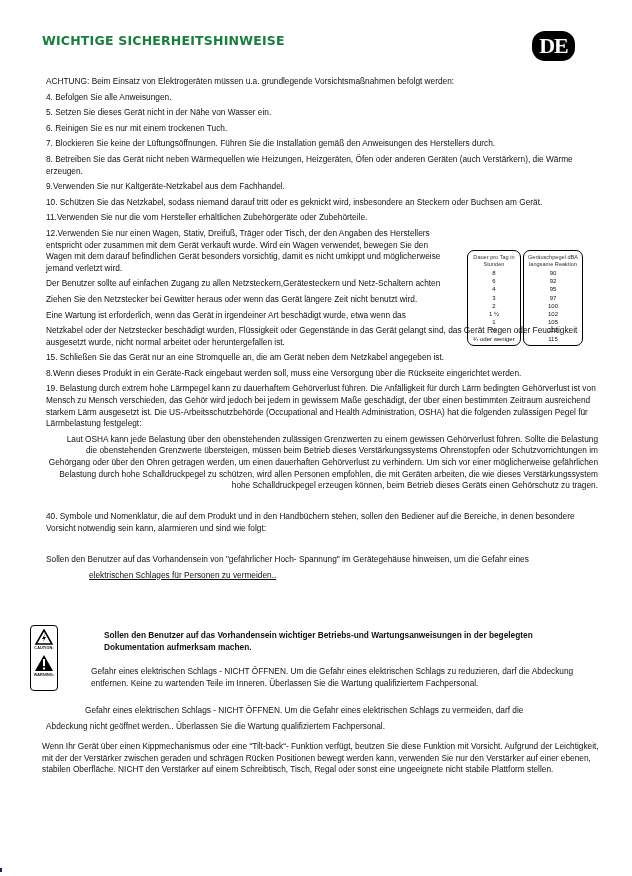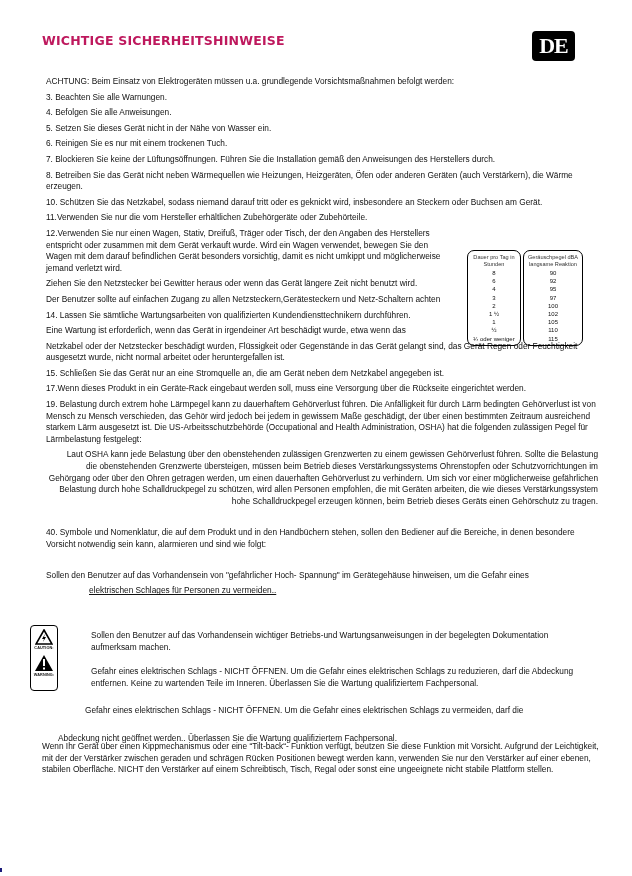--- a/index.html
+++ b/index.html
@@ -3,25 +3,25 @@
 <meta charset="utf-8">
 <style>
   html, body { margin: 0; padding: 0; background: #ffffff; }
   body {
     width: 632px; height: 876px; position: relative; overflow: hidden;
     font-family: "Liberation Sans", sans-serif; color: #111;
   }
   .title {
     position: absolute; left: 42px; top: 33px;
     font-family: "DejaVu Sans", sans-serif; font-weight: bold; font-size: 12.5px;
-    letter-spacing: 0.2px; color: #be185d;
+    letter-spacing: 0.2px; color: #15803d;
   }
   .lang-badge {
     position: absolute; left: 532px; top: 31px; width: 43px; height: 30px;
-    background: #000; border-radius: 4px; color: #fff;
+    background: #000; border-radius: 13px; color: #fff;
     font-family: "Liberation Serif", serif; font-weight: bold; font-size: 22px;
     display: flex; align-items: center; justify-content: center; letter-spacing: -1px;
   }
   .body-text {
     position: absolute; left: 42px; top: 72px; width: 560px;
     font-size: 8.3px; line-height: 11.6px; color: #111;
   }
   .body-text p { margin: 4px; }
   .narrow { width: 410px; }
   .gap { height: 11.6px; }
@@ -53,36 +53,35 @@
   .foot-mark { position: absolute; left: 0; top: 868px; width: 2px; height: 4px; background: #1a1a7a; }
 </style>
 </head>
 <body>
 
 <div class="title">WICHTIGE SICHERHEITSHINWEISE</div>
 <div class="lang-badge">DE</div>
 
 <div class="body-text">
   <p>ACHTUNG: Beim Einsatz von Elektrogeräten müssen u.a. grundlegende Vorsichtsmaßnahmen befolgt werden:</p>
-  <p>3. Beachten Sie alle Warnungen.</p>
   <p>4. Befolgen Sie alle Anweisungen.</p>
   <p>5. Setzen Sie dieses Gerät nicht in der Nähe von Wasser ein.</p>
   <p>6. Reinigen Sie es nur mit einem trockenen Tuch.</p>
   <p>7. Blockieren Sie keine der Lüftungsöffnungen. Führen Sie die Installation gemäß den Anweisungen des Herstellers durch.</p>
   <p>8. Betreiben Sie das Gerät nicht neben Wärmequellen wie Heizungen, Heizgeräten, Öfen oder anderen Geräten (auch Verstärkern), die Wärme erzeugen.</p>
+  <p>9.Verwenden Sie nur Kaltgeräte-Netzkabel aus dem Fachhandel.</p>
   <p>10. Schützen Sie das Netzkabel, sodass niemand darauf tritt oder es geknickt wird, insbesondere an Steckern oder Buchsen am Gerät.</p>
   <p>11.Verwenden Sie nur die vom Hersteller erhältlichen Zubehörgeräte oder Zubehörteile.</p>
   <p class="narrow">12.Verwenden Sie nur einen Wagen, Stativ, Dreifuß, Träger oder Tisch, der den Angaben des Herstellers entspricht oder zusammen mit dem Gerät verkauft wurde. Wird ein Wagen verwendet, bewegen Sie den Wagen mit dem darauf befindlichen Gerät besonders vorsichtig, damit es nicht umkippt und möglicherweise jemand verletzt wird.</p>
+  <p class="narrow"> Der Benutzer sollte auf einfachen Zugang zu allen Netzsteckern,Gerätesteckern und Netz-Schaltern achten</p>
   <p class="narrow">Ziehen Sie den Netzstecker bei Gewitter heraus oder wenn das Gerät längere Zeit nicht benutzt wird.</p>
-  <p class="narrow"> Der Benutzer sollte auf einfachen Zugang zu allen Netzsteckern,Gerätesteckern und Netz-Schaltern achten</p>
-  <p class="narrow">14. Lassen Sie sämtliche Wartungsarbeiten von qualifizierten Kundendiensttechnikern durchführen.</p>
   <p class="narrow">Eine Wartung ist erforderlich, wenn das Gerät in irgendeiner Art beschädigt wurde, etwa wenn das</p>
   <p>Netzkabel oder der Netzstecker beschädigt wurden, Flüssigkeit oder Gegenstände in das Gerät gelangt sind, das Gerät Regen oder Feuchtigkeit ausgesetzt wurde, nicht normal arbeitet oder heruntergefallen ist.</p>
   <p>15. Schließen Sie das Gerät nur an eine Stromquelle an, die am Gerät neben dem Netzkabel angegeben ist.</p>
-  <p>17.Wenn dieses Produkt in ein Geräte-Rack eingebaut werden soll, muss eine Versorgung über die Rückseite eingerichtet werden.</p>
+  <p>8.Wenn dieses Produkt in ein Geräte-Rack eingebaut werden soll, muss eine Versorgung über die Rückseite eingerichtet werden.</p>
   <p>19. Belastung durch extrem hohe Lärmpegel kann zu dauerhaftem Gehörverlust führen. Die Anfälligkeit für durch Lärm bedingten Gehörverlust ist von Mensch zu Mensch verschieden, das Gehör wird jedoch bei jedem in gewissem Maße geschädigt, der über einen bestimmten Zeitraum ausreichend starkem Lärm ausgesetzt ist. Die US-Arbeitsschutzbehörde (Occupational and Health Administration, OSHA) hat die folgenden zulässigen Pegel für Lärmbelastung festgelegt:</p>
   <p class="indent-first">Laut OSHA kann jede Belastung über den obenstehenden zulässigen Grenzwerten zu einem gewissen Gehörverlust führen. Sollte die Belastung die obenstehenden Grenzwerte übersteigen, müssen beim Betrieb dieses Verstärkungssystems Ohrenstopfen oder Schutzvorrichtungen im Gehörgang oder über den Ohren getragen werden, um einen dauerhaften Gehörverlust zu verhindern. Um sich vor einer möglicherweise gefährlichen Belastung durch hohe Schalldruckpegel zu schützen, wird allen Personen empfohlen, die mit Geräten arbeiten, die wie dieses Verstärkungssystem hohe Schalldruckpegel erzeugen können, beim Betrieb dieses Geräts einen Gehörschutz zu tragen.</p>
   <div class="gap"></div>
   <p>40. Symbole und Nomenklatur, die auf dem Produkt und in den Handbüchern stehen, sollen  den Bediener auf die Bereiche, in denen besondere Vorsicht notwendig sein kann, alarmieren und sind wie folgt:</p>
   <div class="gap"></div>
   <p>Sollen den Benutzer auf das Vorhandensein von "gefährlicher Hoch- Spannung"  im Gerätegehäuse hinweisen,  um die Gefahr eines</p>
   <p class="indent-cont">elektrischen Schlages für Personen zu vermeiden..</p>
 </div>
 
 <div class="noise-table">
@@ -121,23 +120,23 @@
     <div class="sym-label">CAUTION:</div>
     <svg width="20" height="18" viewBox="0 0 20 18" style="margin-top:4px">
       <polygon points="10,1 19,17 1,17" fill="#000"></polygon>
       <rect x="9" y="5" width="2" height="7" fill="#fff"></rect>
       <rect x="9" y="13.5" width="2" height="2" fill="#fff"></rect>
     </svg>
     <div class="sym-label">WARNING:</div>
   </div>
 </div>
 
-<p class="sym-text" style="left:91px; top:630px; width:480px; margin:0;">Sollen den Benutzer auf das Vorhandensein wichtiger Betriebs-und Wartungsanweisungen  in der begelegten Dokumentation aufmerksam machen.</p>
+<p class="sym-text" style="left:104px; top:630px; width:480px; margin:0;font-weight:bold;">Sollen den Benutzer auf das Vorhandensein wichtiger Betriebs-und Wartungsanweisungen  in der begelegten Dokumentation aufmerksam machen.</p>
 <p class="sym-text" style="left:91px; top:666px; width:510px; margin:0;">Gefahr eines elektrischen Schlags - NICHT ÖFFNEN. Um die Gefahr eines elektrischen Schlags zu reduzieren, darf die Abdeckung entfernen. Keine zu wartenden Teile im Inneren. Überlassen Sie die Wartung qualifiziertem Fachpersonal.</p>
 
 <div class="sym-text" style="left:42px; top:705px; width:560px;">
   <p style="margin:0; padding-left:43px;">Gefahr eines elektrischen Schlags - NICHT ÖFFNEN. Um die Gefahr eines elektrischen Schlags zu vermeiden, darf die</p>
-  <p style="margin:16px;">Abdeckung nicht geöffnet werden.. Überlassen Sie die Wartung qualifiziertem Fachpersonal.</p>
+  <p style="margin:4px;">Abdeckung nicht geöffnet werden.. Überlassen Sie die Wartung qualifiziertem Fachpersonal.</p>
 </div>
 
 <p class="sym-text" style="left:42px; top:741px; width:562px; margin:0;">Wenn Ihr Gerät über einen Kippmechanismus oder eine “Tilt-back“- Funktion verfügt, beutzen Sie diese Funktion mit Vorsicht. Aufgrund der Leichtigkeit, mit der der Verstärker zwischen geraden und schrägen Rücken Positionen bewegt werden kann, verwenden Sie nur den Verstärker auf einer ebenen, stabilen Oberfläche. NICHT den Verstärker auf einem Schreibtisch, Tisch, Regal oder sonst eine ungeeignete nicht stabile Plattform stellen.</p>
 
 <div class="foot-mark"></div>
 
 </body></html>

